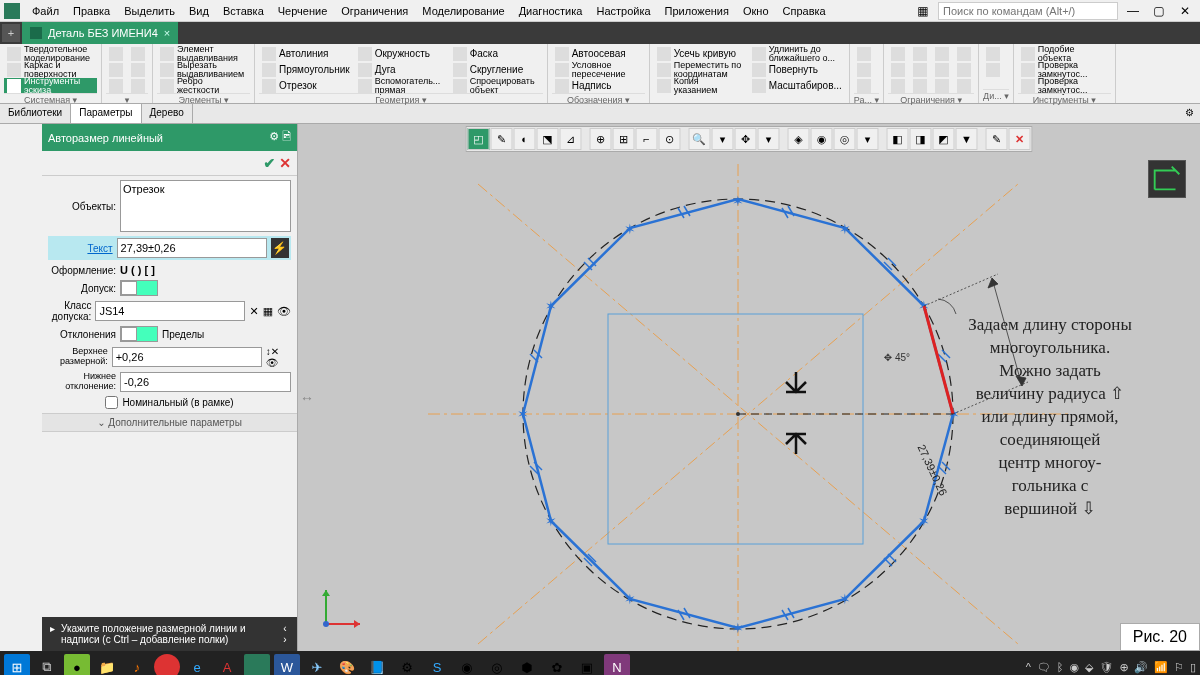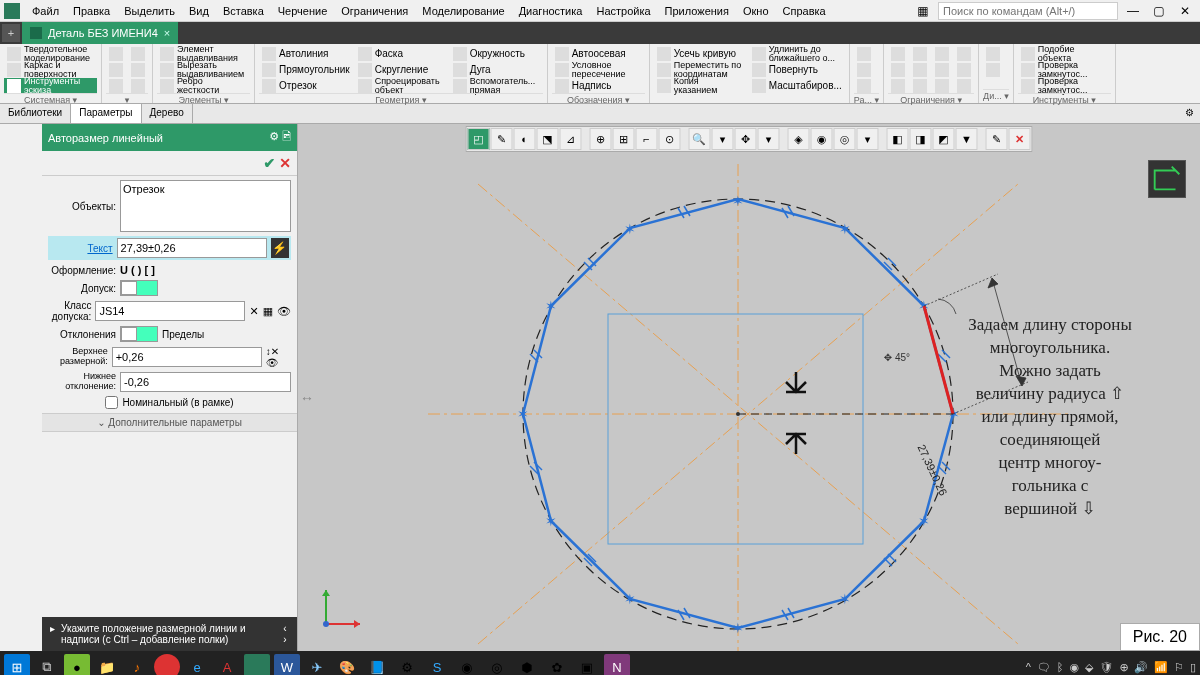--- a/index.html
+++ b/index.html
@@ -177,43 +177,43 @@
             <span>Прямоугольник</span>
           </div>
           <div class="rbtn">
             <span class="ico"></span>
             <span>Отрезок</span>
           </div>
         </div>
         <div class="rcol">
           <div class="rbtn">
             <span class="ico"></span>
+            <span>Окружность</span>
+          </div>
+          <div class="rbtn">
+            <span class="ico"></span>
+            <span>Дуга</span>
+          </div>
+          <div class="rbtn">
+            <span class="ico"></span>
+            <span style="line-height: 1; font-size: 9px; white-space: normal; width: 70px;">Вспомогатель... прямая</span>
+          </div>
+        </div>
+        <div class="rcol">
+          <div class="rbtn">
+            <span class="ico"></span>
             <span>Фаска</span>
           </div>
           <div class="rbtn">
             <span class="ico"></span>
             <span>Скругление</span>
           </div>
           <div class="rbtn">
             <span class="ico"></span>
             <span style="line-height: 1; font-size: 9px; white-space: normal; width: 70px;">Спроецировать объект</span>
-          </div>
-        </div>
-        <div class="rcol">
-          <div class="rbtn">
-            <span class="ico"></span>
-            <span>Окружность</span>
-          </div>
-          <div class="rbtn">
-            <span class="ico"></span>
-            <span>Дуга</span>
-          </div>
-          <div class="rbtn">
-            <span class="ico"></span>
-            <span style="line-height: 1; font-size: 9px; white-space: normal; width: 70px;">Вспомогатель... прямая</span>
           </div>
         </div>
       </div>
       <div class="title">Геометрия ▾</div>
     </div>
     <div class="rgroup">
       <div class="rbtns">
         <div class="rcol">
           <div class="rbtn">
             <span class="ico"></span>

